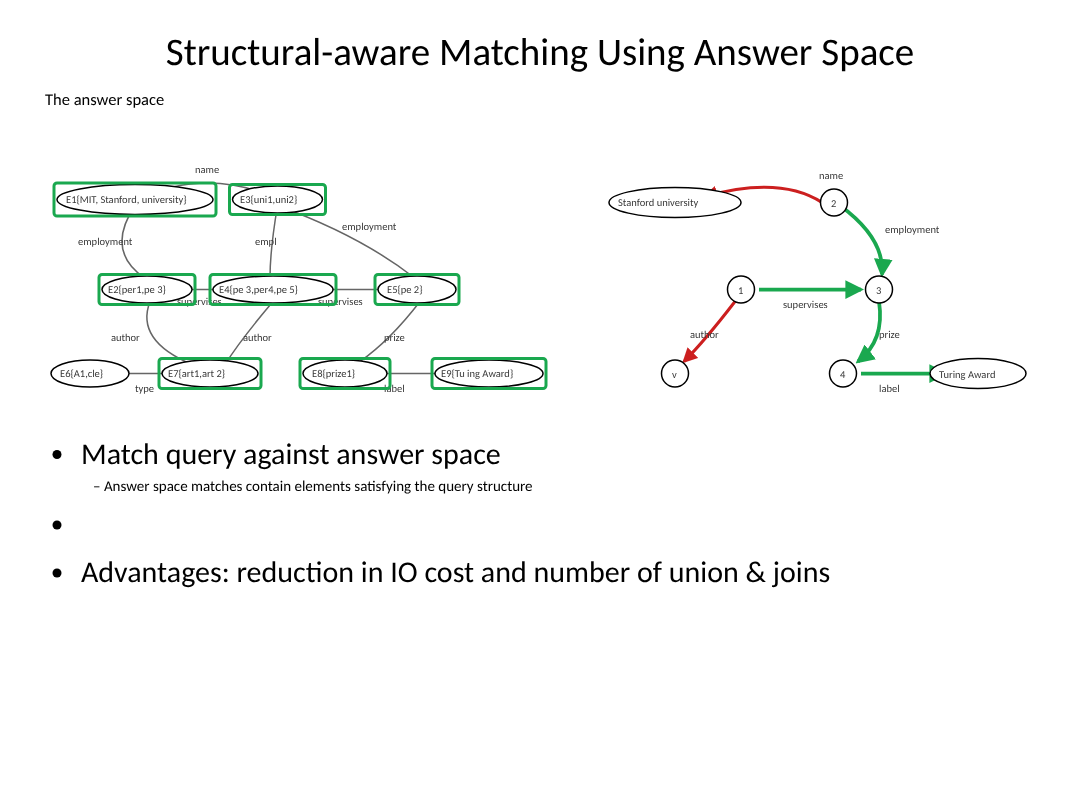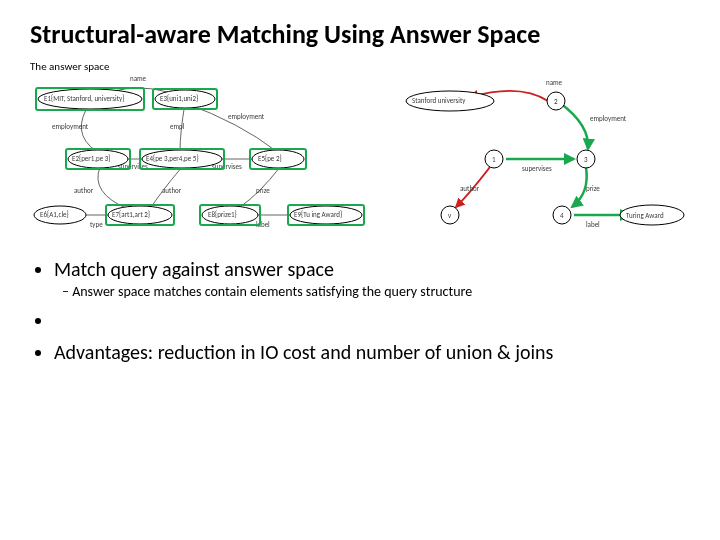--- a/index.html
+++ b/index.html
@@ -11,54 +11,56 @@
     background: #fff;
     color: #000;
     overflow: hidden;
   }
   .slide {
     padding: 18px 30px;
     box-sizing: border-box;
   }
   .title {
     font-size: 26px;
+    text-align: center;
     margin: 0 0 10px 0;
-    font-weight: 700;
+    font-weight: 400;
   }
   .subheads {
     display: flex;
     font-size: 11px;
     margin-bottom: 0;
   }
   .subheads .left { flex: 0 0 54%; }
   .subheads .right { flex: 1; }
   .diagrams {
     display: flex;
     margin-bottom: 14px;
+    margin-top: 34px;
   }
   .diagrams .dleft { flex: 0 0 54%; }
   .diagrams .dright { flex: 1; }
   .diagrams svg { display: block; }
 
   ul.main {
     margin: 0;
     padding-left: 24px;
   }
   ul.main > li {
     font-size: 20px;
     margin-bottom: 4px;
   }
   ul.main > li > .b1 { font-weight: 400; }
   ul.sub {
     margin: 2px 0 8px 0;
     padding-left: 22px;
     list-style-type: none;
   }
   ul.sub > li {
-    font-size: 14px;
+    font-size: 10px;
     margin-bottom: 2px;
   }
   ul.sub > li:before {
     content: "– ";
     margin-left: -14px;
   }
 
   .node-ellipse { fill:#fff; stroke:#000; stroke-width:1; }
   .node-circle { fill:#fff; stroke:#000; stroke-width:1; }
   .nt { font-size:7px; fill:#3a3a3a; }

